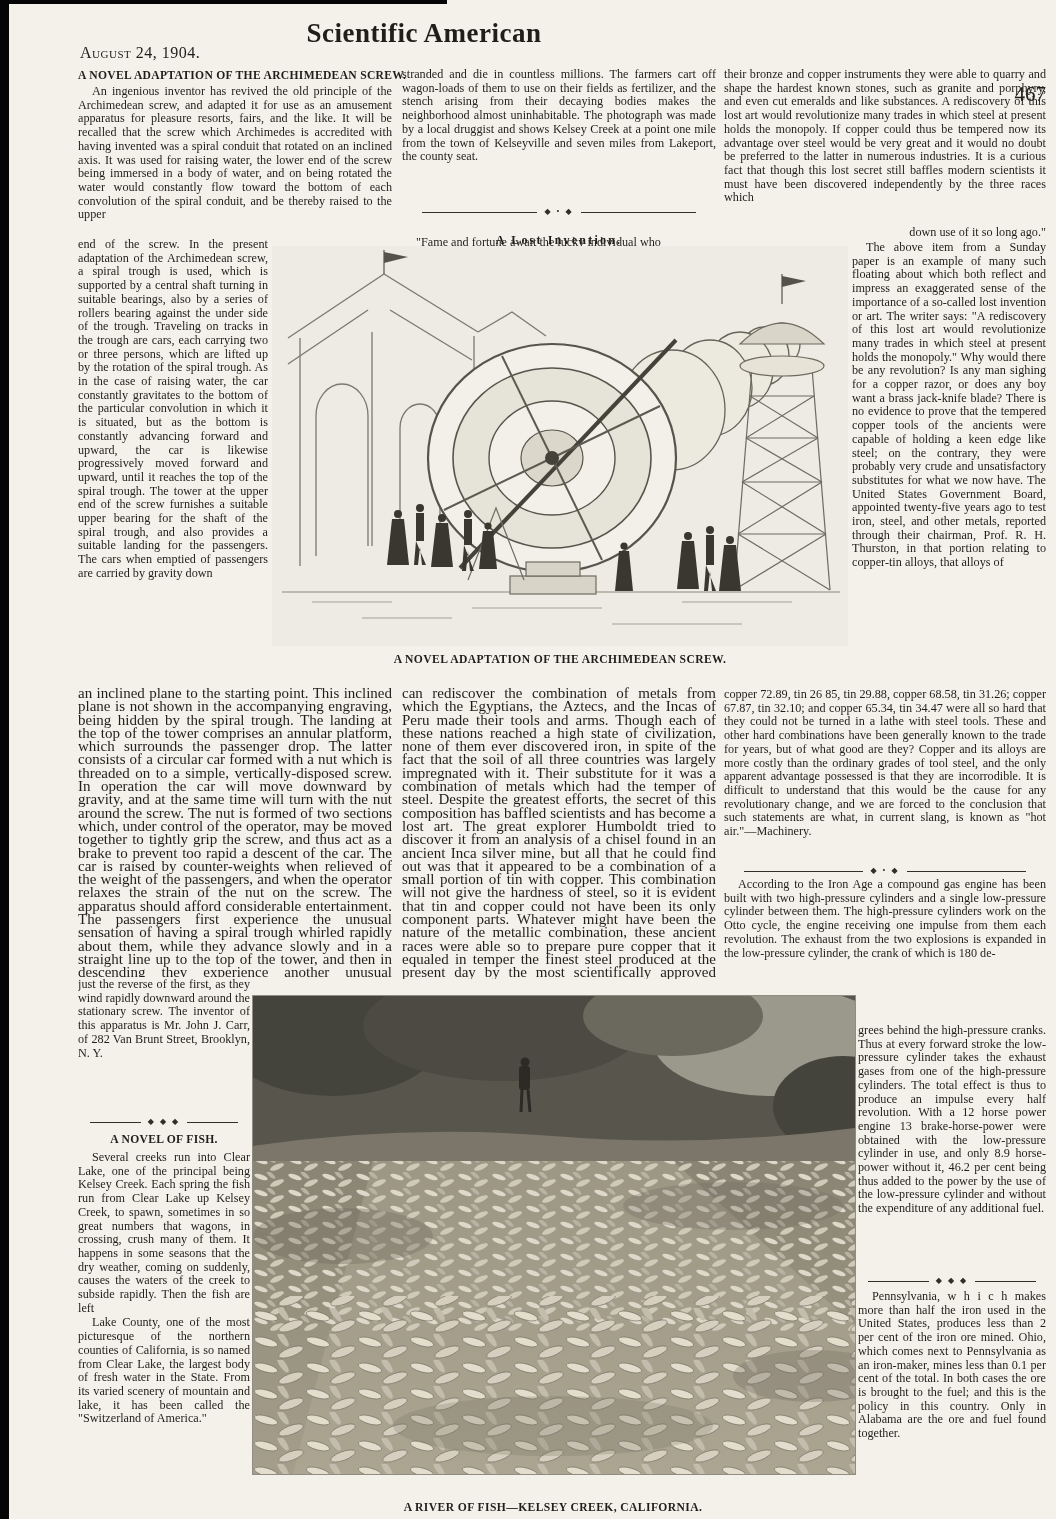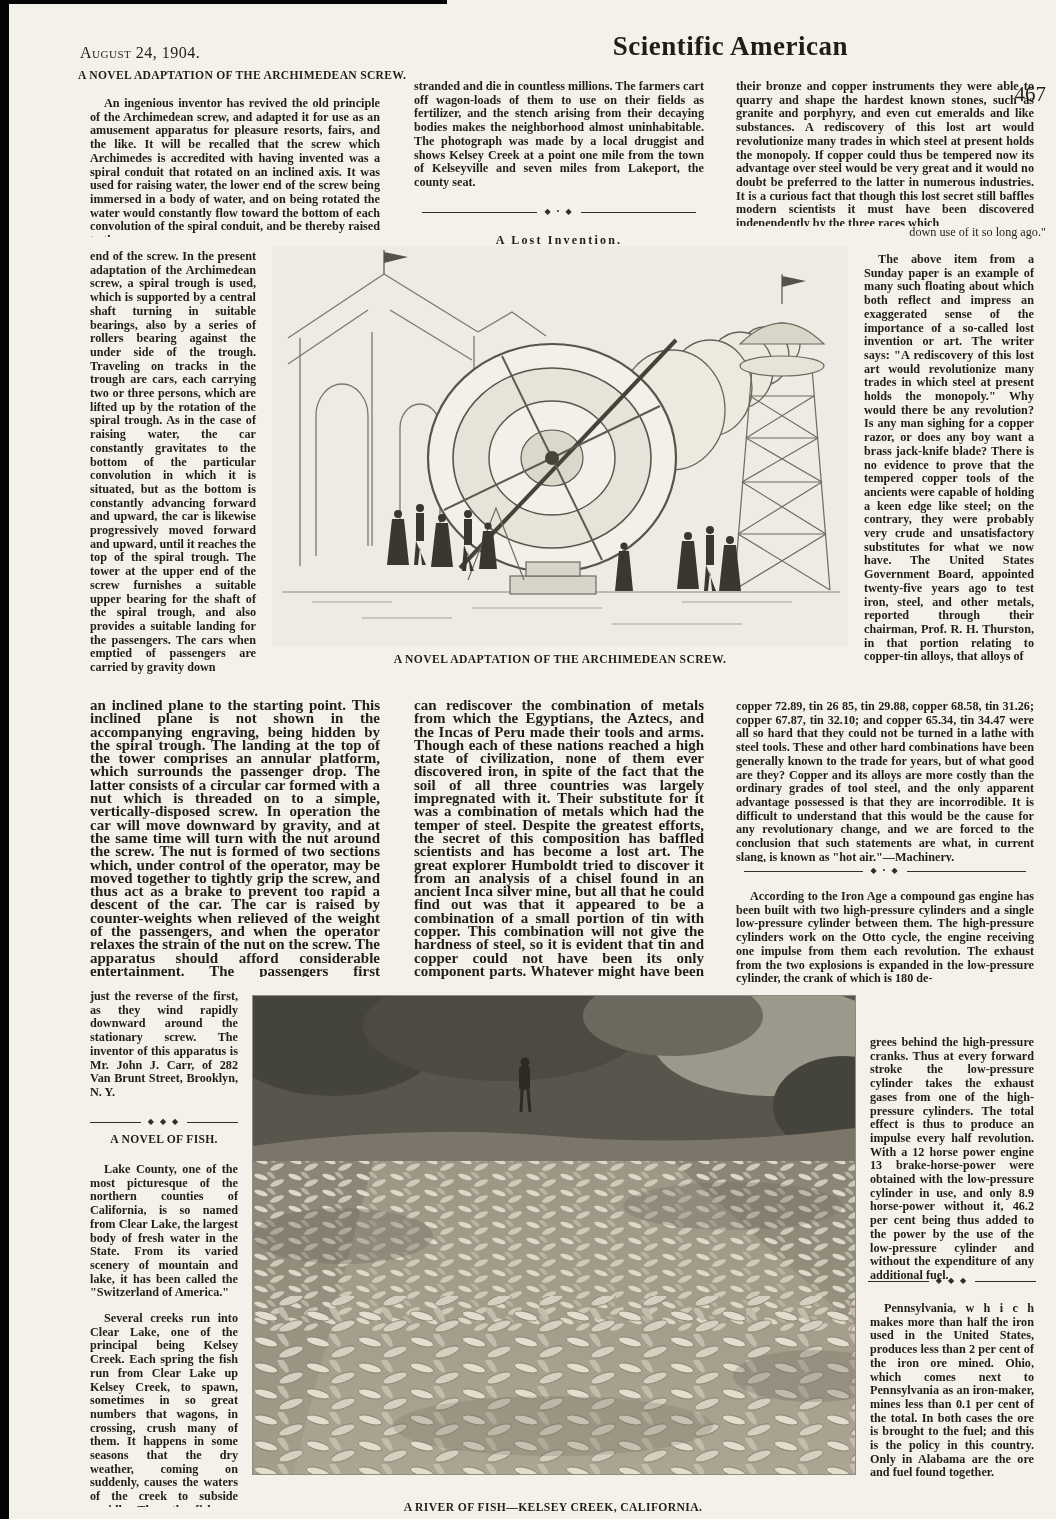--- a/index.html
+++ b/index.html
@@ -8,21 +8,21 @@
     background:#f3f1ea;
     font-family:"Liberation Serif","DejaVu Serif",serif;
     color:#211e19;
     overflow:hidden;
   }
   .abs{position:absolute;}
   .txt{
     font-size:12.2px;line-height:13.7px;text-align:justify;
     overflow:hidden;
   }
-  .txt p{margin:12px;font-weight:bold;}
+  .txt p{margin:0;}
   .txt p.ind{text-indent:14px;}
   .txt p + p{margin-top:1px;}
   .tight{font-size:15px;line-height:13.3px;}
   .h-article{
     font-weight:bold;font-size:11.6px;letter-spacing:.3px;
     text-align:center;white-space:nowrap;
   }
   .h-spaced{
     font-weight:bold;font-size:12px;letter-spacing:2.2px;
     text-align:center;white-space:nowrap;
@@ -33,21 +33,21 @@
   .right-line{text-align:right;font-size:12.2px;line-height:13.7px;}
   .orn{display:flex;align-items:center;}
   .orn .orn-line{flex:1;height:1px;background:#332f28;}
   .orn .orn-glyphs{
     padding:0 7px;font-size:8px;letter-spacing:2px;color:#332f28;
     line-height:10px;white-space:nowrap;
   }
   .edge-left{left:0;top:0;width:9px;height:1519px;background:#050505;}
   .edge-top{left:0;top:0;width:447px;height:4px;background:#050505;}
   .hdr-date{left:80px;top:44px;width:300px;font-variant:small-caps;font-size:16px;letter-spacing:.5px;}
-  .hdr-title{left:0;top:31px;width:848px;text-align:right;font-weight:bold;font-size:27px;letter-spacing:.5px;}
+  .hdr-title{left:0;top:18px;width:848px;text-align:center;font-weight:bold;font-size:27px;letter-spacing:.5px;}
   .hdr-page{left:960px;top:38px;width:86px;text-align:right;font-size:21px;margin-top:44px;}
   .figure{background:#edebe3;}
   .figure svg{display:block;width:100%;height:100%;}
   .photo-frame{border:1px solid #8f8c81;}
 </style>
 </head>
 <body>
 
 <div class="abs edge-left"></div>
 <div class="abs edge-top"></div>
@@ -76,22 +76,22 @@
 
 <div class="abs orn" style="left:90px;top:1117px;width:148px;">
   <span class="orn-line"></span>
   <span class="orn-glyphs">◆ ◆ ◆</span>
   <span class="orn-line"></span>
 </div>
 
 <div class="abs h-article" style="left:78px;top:1133px;width:172px;">A NOVEL OF FISH.</div>
 
 <div class="abs txt" style="left:78px;top:1151px;width:172px;height:356px;">
+  <p class="ind">Several creeks run into Clear Lake, one of the principal being Kelsey Creek.  Each spring the fish run from Clear Lake up Kelsey Creek, to spawn, sometimes in so great numbers that wagons, in crossing, crush many of them.  It happens in some seasons that the dry weather, coming on suddenly, causes the waters of the creek to subside rapidly.  Then the fish are left</p>
   <p class="ind">Lake County, one of the most picturesque of the northern counties of California, is so named from Clear Lake, the largest body of fresh water in the State.  From its varied scenery of mountain and lake, it has been called the "Switzerland of America."</p>
-  <p class="ind">Several creeks run into Clear Lake, one of the principal being Kelsey Creek.  Each spring the fish run from Clear Lake up Kelsey Creek, to spawn, sometimes in so great numbers that wagons, in crossing, crush many of them.  It happens in some seasons that the dry weather, coming on suddenly, causes the waters of the creek to subside rapidly.  Then the fish are left</p>
 </div>
 
 <div class="abs txt" style="left:402px;top:68px;width:314px;height:136px;">
   <p>stranded and die in countless millions.  The farmers cart off wagon-loads of them to use on their fields as fertilizer, and the stench arising from their decaying bodies makes the neighborhood almost uninhabitable.  The photograph was made by a local druggist and shows Kelsey Creek at a point one mile from the town of Kelseyville and seven miles from Lakeport, the county seat.</p>
 </div>
 
 <div class="abs orn" style="left:422px;top:207px;width:274px;">
   <span class="orn-line"></span>
   <span class="orn-glyphs">◆ • ◆</span>
   <span class="orn-line"></span>

